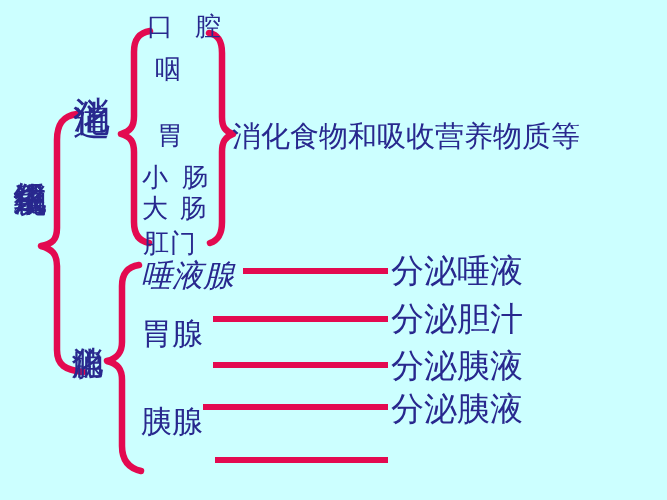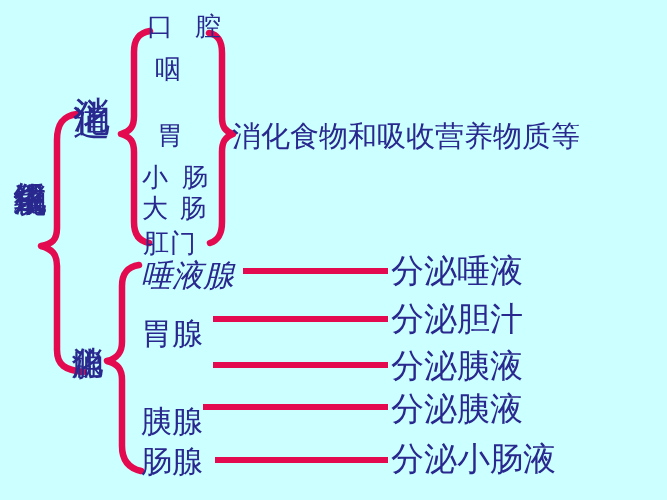--- a/index.html
+++ b/index.html
@@ -108,21 +108,19 @@
   <div class="abs txt tract-item ti-5">大肠</div>
   <div class="abs txt tract-item ti-6">肛门</div>
 
   <div class="abs txt function-text">消化食物和吸收营养物质等</div>
 
   <div class="v-label glands-label">消化腺</div>
 
   <div class="abs txt gland-name gn-0">唾液腺</div>
   <div class="abs txt gland-name gn-1">胃腺</div>
   <div class="abs txt gland-name gn-3">胰腺</div>
-  <div class="abs txt gland-name gn-4">肠腺</div>
 
   <div class="abs txt secretion sc-0">分泌唾液</div>
   <div class="abs txt secretion sc-1">分泌胆汁</div>
   <div class="abs txt secretion sc-2">分泌胰液</div>
   <div class="abs txt secretion sc-3">分泌胰液</div>
-  <div class="abs txt secretion sc-4">分泌小肠液</div>
 
 </div>
 
 </body></html>

